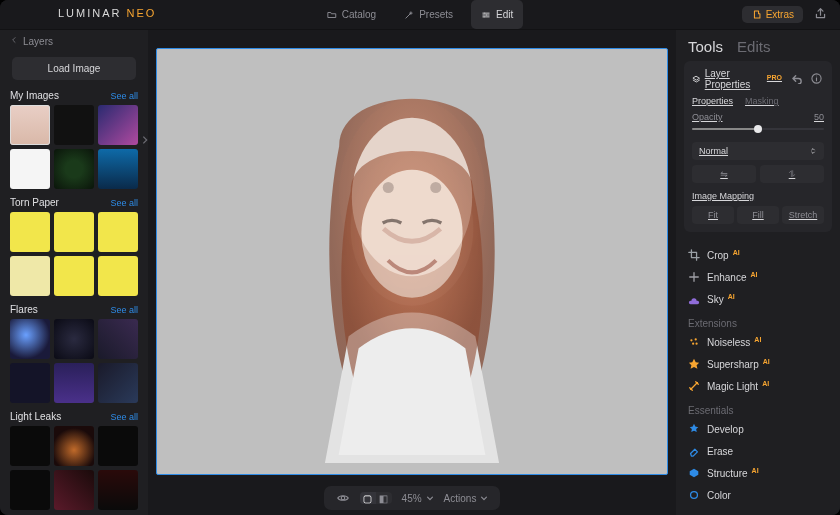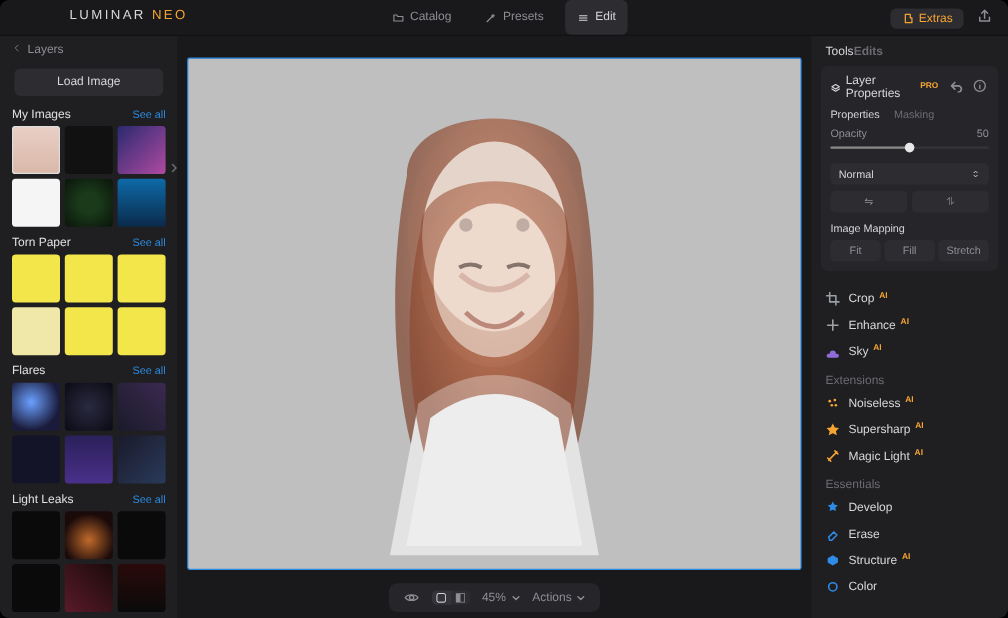--- a/index.html
+++ b/index.html
@@ -53,24 +53,24 @@
   .portrait svg{width:100%;height:100%;}
   
   #midbot{height:34px;display:flex;align-items:center;justify-content:center;gap:14px;color:var(--txtdim);}
   .pill{display:flex;align-items:center;gap:10px;background:var(--bg2);border-radius:7px;padding:5px 12px;}
   .pill .seg{display:flex;background:var(--bg3);border-radius:4px;overflow:hidden;}
   .seg div{width:16px;height:12px;display:flex;align-items:center;justify-content:center;}
   .seg .on{background:var(--bg4);color:#fff;}
   .cap{display:flex;align-items:center;gap:4px;font-size:10px;cursor:pointer;}
   .cap svg{width:8px;height:8px}
   
-  #rtabs{display:flex;padding:8px 12px 6px 12px;font-size:10px;}
-  #rtabs .tab{color:var(--txtmute);cursor:pointer;font-weight:bold;}
+  #rtabs{display:flex;gap:14px;padding:8px 12px 6px 12px;font-size:15px;}
+  #rtabs .tab{color:var(--txtmute);cursor:pointer;}
   #rtabs .tab.active{color:var(--txt);font-weight:500;}
-  #lpanel{margin:0 8px 8px 8px;background:var(--bg2);border-radius:6px;padding:7px 8px 8px 8px;}
+  #lpanel{margin:0 8px 8px 8px;background:var(--bg2);border-radius:6px;padding:7px 8px 8px 8px;text-decoration:underline;}
   #lphdr{display:flex;align-items:center;color:var(--txt);font-size:10px;gap:4px;}
   #lphdr .pro{color:var(--accent);font-size:7px;font-weight:700;position:relative;top:-2px;}
   #lphdr .spacer{flex:1}
   #lphdr .ib{color:var(--txtdim);cursor:pointer;padding:0 2px;}
   #lptabs{display:flex;gap:12px;margin-top:6px;font-size:9px;margin-bottom:6px;}
   #lptabs .pt{color:var(--txtmute);cursor:pointer;}
   #lptabs .pt.active{color:var(--txt);}
   .proprow{display:flex;justify-content:space-between;font-size:9px;color:var(--txtdim);margin-top:4px;}
   .slider{position:relative;height:14px;}
   .slider .track{position:absolute;left:0;right:0;top:6px;height:2px;background:var(--bg4);border-radius:2px;}

